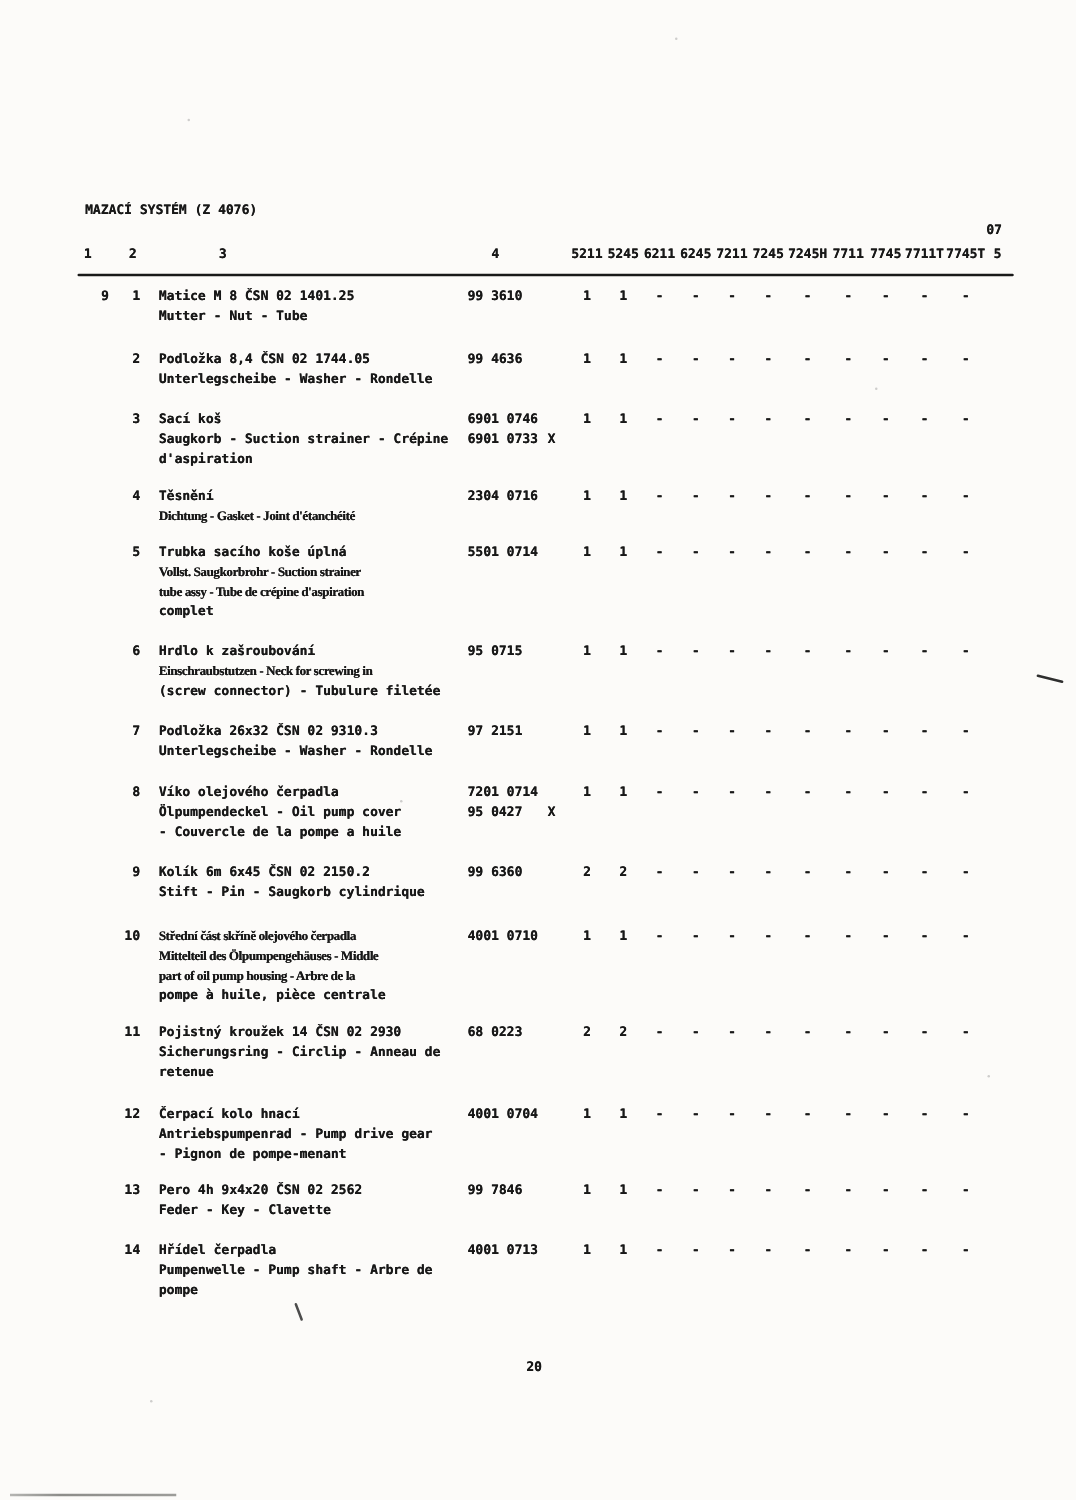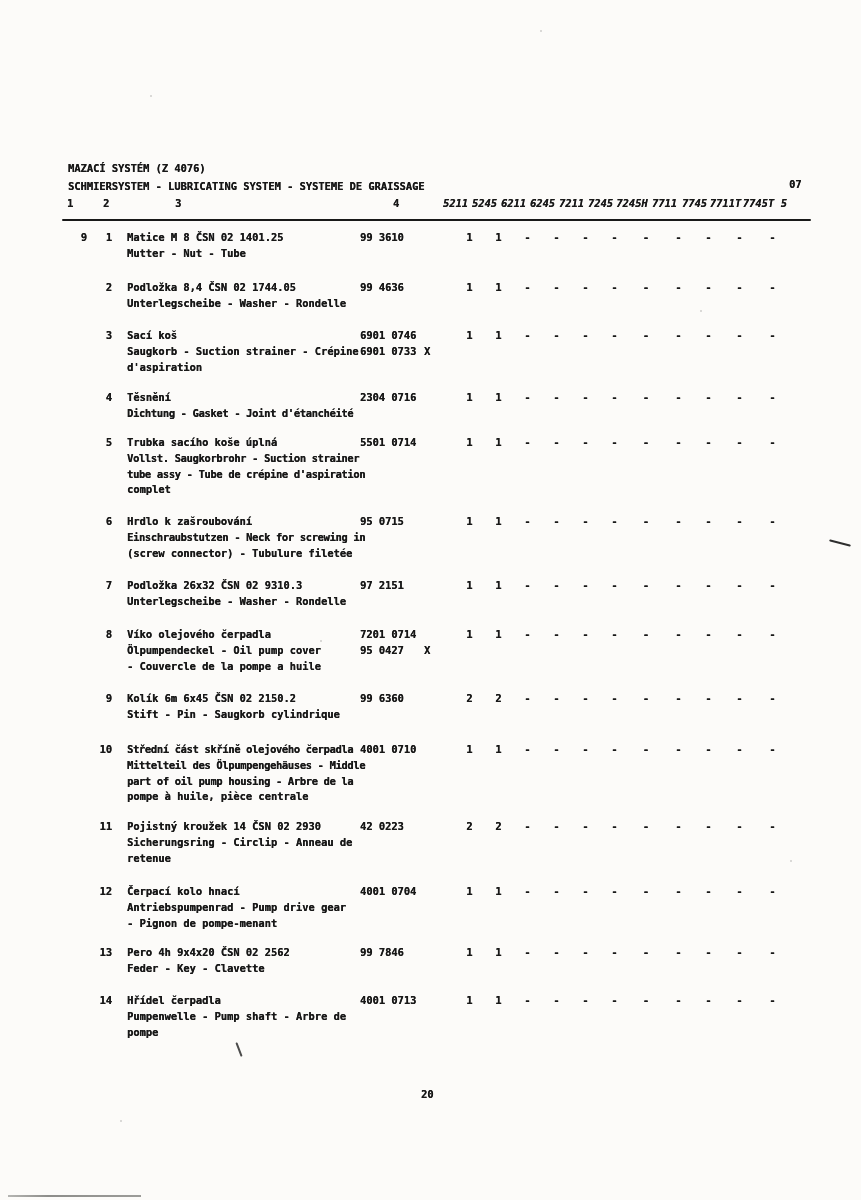--- a/index.html
+++ b/index.html
@@ -9,50 +9,49 @@
     background:#fcfbf9; overflow:hidden;
     font-family:"DejaVu Sans Mono", "Liberation Mono", monospace;
     font-weight:700; color:#181818; font-size:10.4px; line-height:15.8px;
     text-shadow:0.2px 0 0 currentColor;
   }
   .abs { position:absolute; white-space:pre; }
   .hl1 { left:68px; top:161px; }
   .hl2 { left:68px; top:179px; }
   .pcode { left:789px; top:177px; }
   .colnum { top:196px; }
-  .models { left:441px; top:196px; display:flex;font-style:italic; }
+  .models { left:455px; top:196px; display:flex; }
   .models span { display:inline-block; text-align:center; }
   .rule { left:62px; top:219px; width:749px; height:2px; background:#191919; border-radius:1px; }
   .row { position:absolute; left:62px; width:750px; }
   .c-ref  { position:absolute; left:0;   width:25px;  text-align:right; white-space:pre; }
   .c-num  { position:absolute; left:26px; width:24px; text-align:right; white-space:pre; }
   .c-desc { position:absolute; left:65px; width:244px; white-space:pre; }
-  .c-desc .tight { letter-spacing:-0.3px; }
-  .c-part { position:absolute; left:298px; width:140px; }
+  .c-desc .tight { letter-spacing:-0.3px;font-family:Liberation Serif, serif; }
+  .c-part { position:absolute; left:312px; width:140px; }
   .pline  { display:flex; white-space:pre; }
   .pnum   { display:inline-block; width:62px; }
   .px     { display:inline-block; margin-left:2px; }
   .c-qty  { position:absolute; left:393px; top:0; display:flex; }
   .qcell  { display:inline-block; text-align:center; white-space:pre; }
   .pageno { left:421px; top:1087px; }
   .mark-squiggle { left:829px; top:542px; width:22px; height:2px; background:#2e2e2e;
                    transform:rotate(14deg); border-radius:2px; }
   .mark-slash { left:238px; top:1042px; width:2px; height:15px; background:#4c4c4c;
                 transform:rotate(-21deg); border-radius:1px; }
   .mark-scanline { left:8px; top:1195px; width:133px; height:2px;
                    background:linear-gradient(90deg,#b5b5b2,#8d8d8a 30%,#9c9c99); }
   .speck { position:absolute; width:2px; height:2px; background:#777; border-radius:50%; opacity:0.35; }
 </style>
 </head>
 <body>
 
 <div class="page">
 
   <div class="abs hl1">MAZACÍ SYSTÉM (Z 4076)</div>
-  <div class="abs hl2">SCHMIERSYSTEM - LUBRICATING SYSTEM - SYSTEME DE GRAISSAGE</div>
   <div class="abs pcode">07</div>
 
   <div class="abs colnum" style="left:67px">1</div>
   <div class="abs colnum" style="left:103px">2</div>
   <div class="abs colnum" style="left:175px">3</div>
   <div class="abs colnum" style="left:393px">4</div>
 
   <div class="abs models" id="models"><span style="width: 29px;">5211</span><span style="width: 29px;">5245</span><span style="width: 29px;">6211</span><span style="width: 29px;">6245</span><span style="width: 29px;">7211</span><span style="width: 29px;">7245</span><span style="width: 34px;">7245H</span><span style="width: 31px;">7711</span><span style="width: 29px;">7745</span><span style="width: 33px;">7711T</span><span style="width: 33px;">7745T</span><span style="width: 18px;">5</span></div>
 
   <div class="abs rule"></div>
@@ -288,21 +287,21 @@
           <span class="qcell" style="width: 33px;">-</span>
           <span class="qcell" style="width: 18px;"></span>
         </div>
   </div>
 
   <div class="row" style="top: 819px;">
     <div class="c-ref"></div>
     <div class="c-num">11</div>
     <div class="c-desc"><div>Pojistný kroužek 14 ČSN 02 2930</div><div>Sicherungsring - Circlip - Anneau de</div><div>retenue</div></div>
     <div class="c-part">
-          <div class="pline"><span class="pnum">42 0223</span></div>
+          <div class="pline"><span class="pnum">68 0223</span></div>
         </div>
     <div class="c-qty">
           <span class="qcell" style="width: 29px;">2</span>
           <span class="qcell" style="width: 29px;">2</span>
           <span class="qcell" style="width: 29px;">-</span>
           <span class="qcell" style="width: 29px;">-</span>
           <span class="qcell" style="width: 29px;">-</span>
           <span class="qcell" style="width: 29px;">-</span>
           <span class="qcell" style="width: 34px;">-</span>
           <span class="qcell" style="width: 31px;">-</span>

